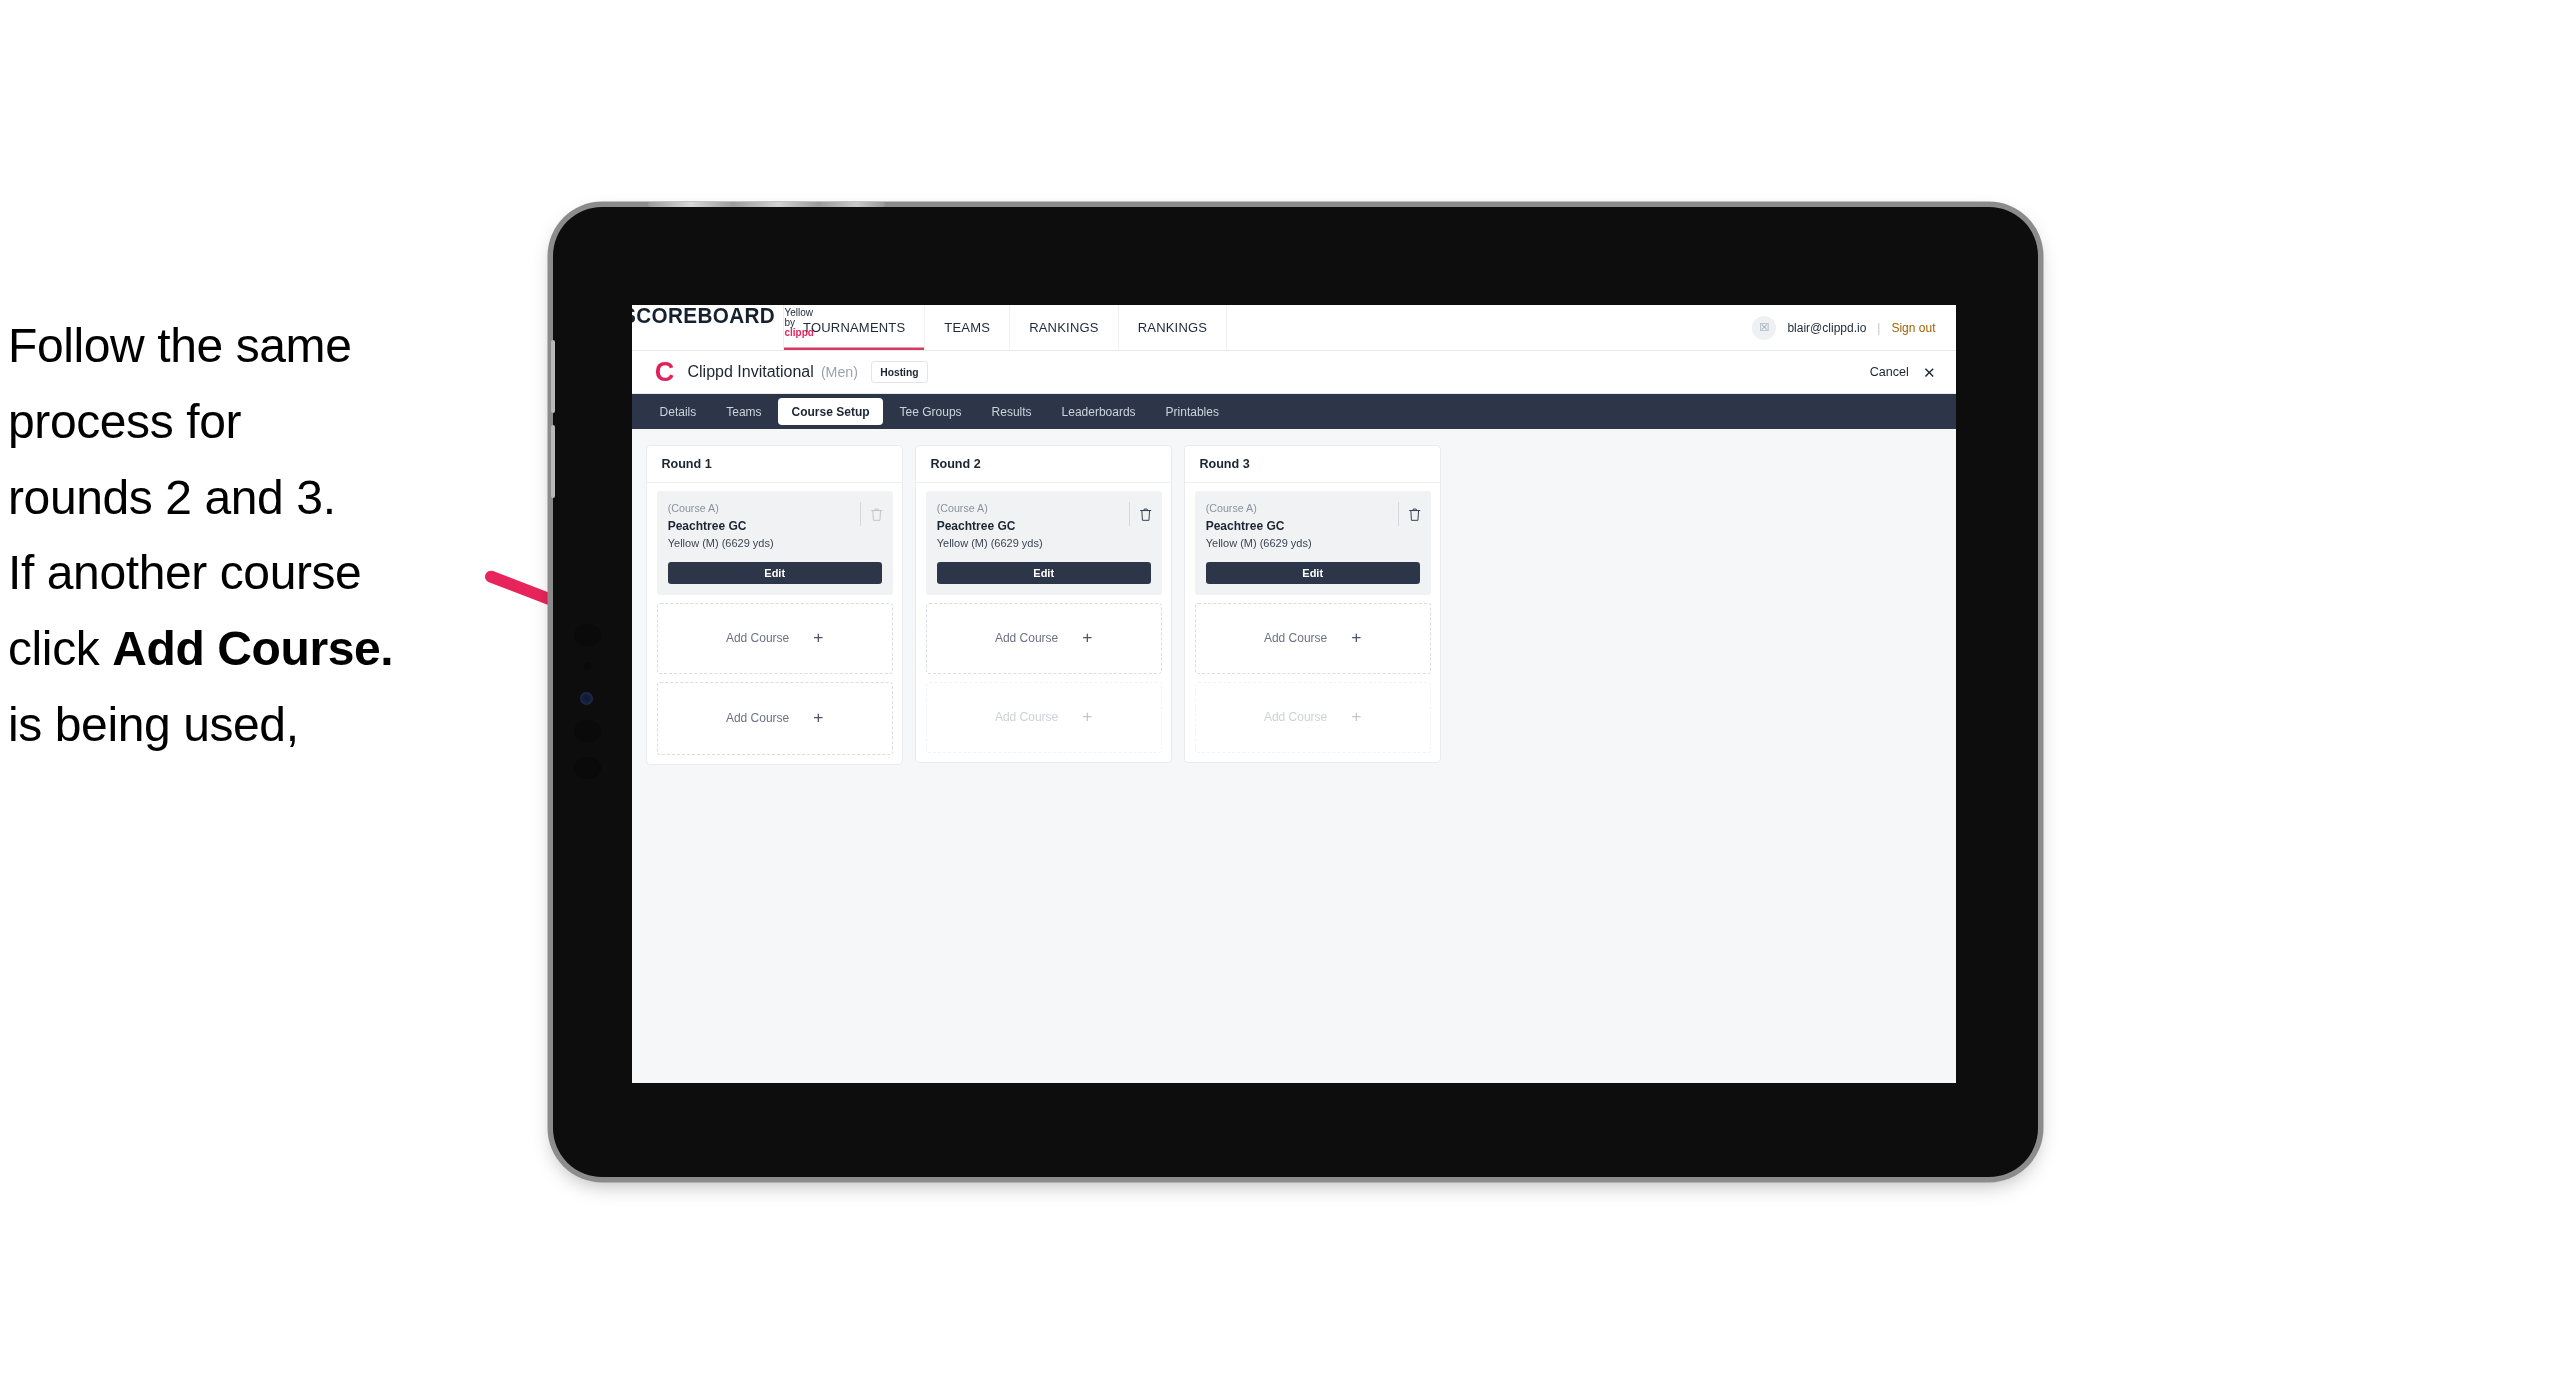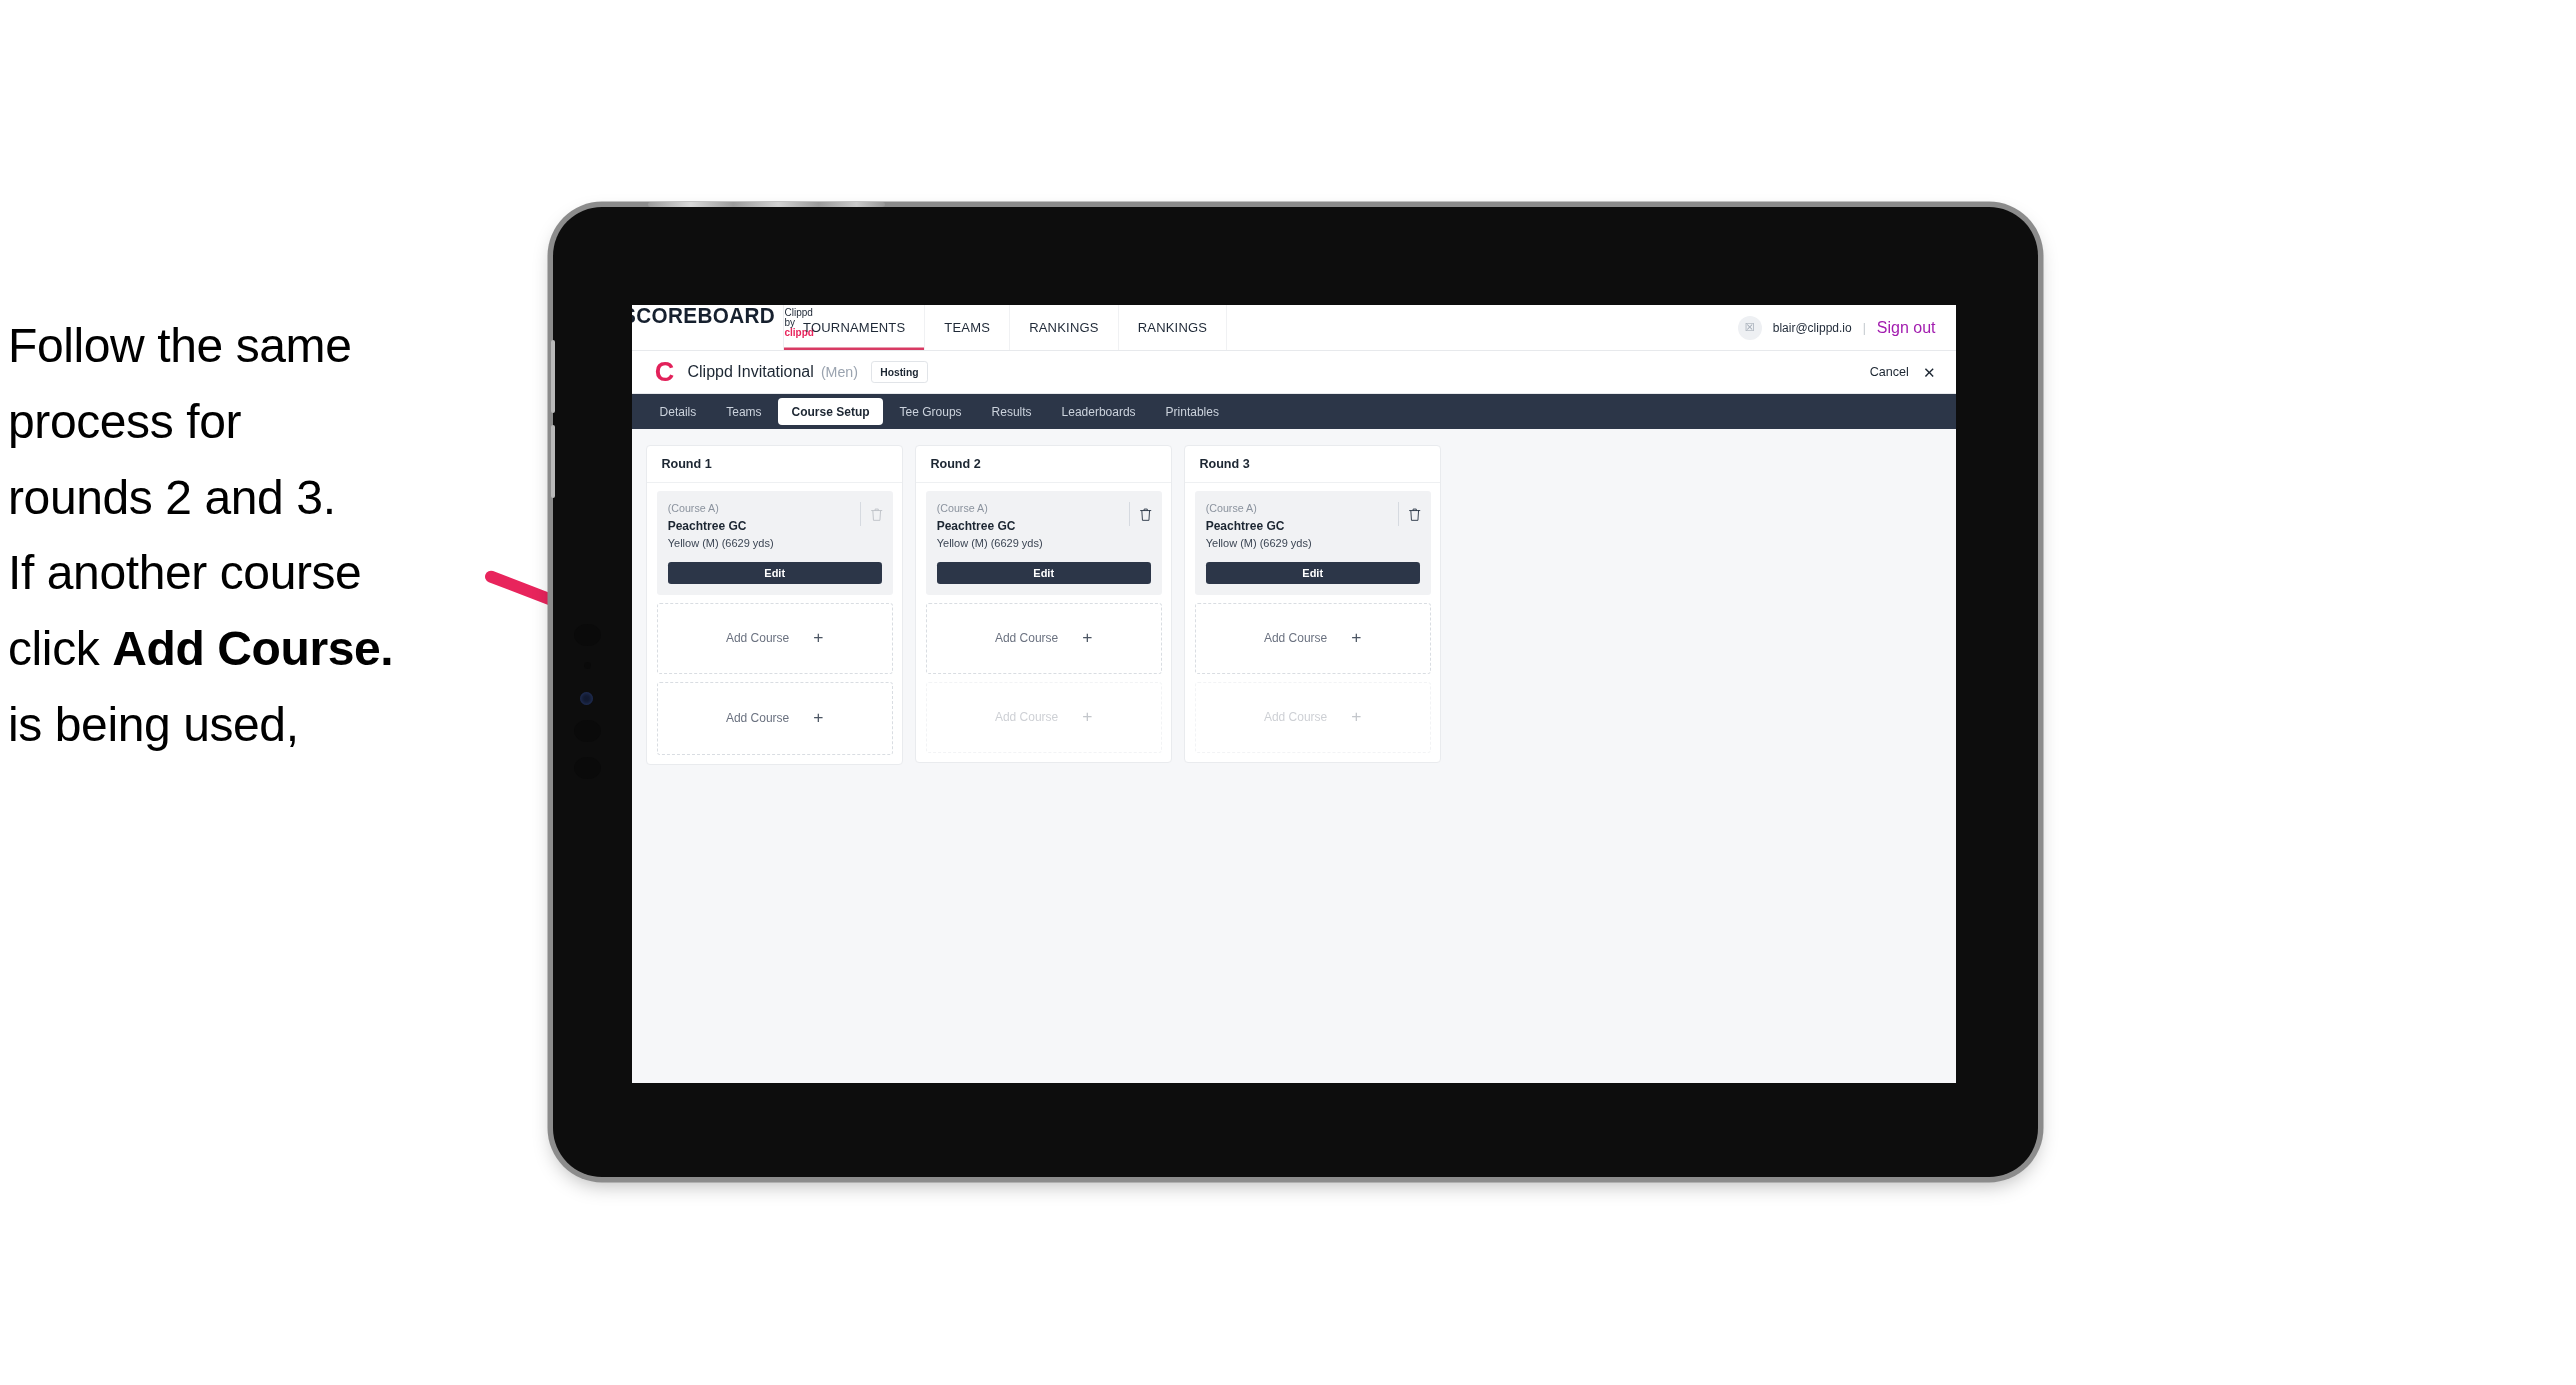--- a/index.html
+++ b/index.html
@@ -80,21 +80,21 @@
   }
   .mainmenu .mitem.active { box-shadow: inset 0 -2.4px 0 #d83a63; }
 
   .topright { margin-left:auto; display:flex; align-items:center; padding-right:20.5px; gap:11px; }
   .avatar {
     width:24px; height:24px; border-radius:50%; background:#eef0f3;
     display:flex; align-items:center; justify-content:center; color:#9aa3af; font-size:11px;
   }
   .topright .acct { font-size:12px; color:#1f2937; }
   .topright .sep { color:#c3c8ce; font-size:12px; }
-  .topright .signout { font-size:16px; color:#a21caf; cursor:pointer;text-align:right; }
+  .topright .signout { font-size:12px; color:#a16207; cursor:pointer;text-align:right; }
 
   
   .subhead {
     height:43px; background:#ffffff; display:flex; align-items:center;
     padding: 0 20.5px; border-bottom:0.8px solid #e7e9ec;
   }
   .c-logo {
     width:24px; height:24px; margin-right:11px; flex:0 0 auto;
     display:flex; align-items:center; justify-content:center;
     color:#e2215a; font-size:27px; font-weight:700; line-height:1;
@@ -187,21 +187,21 @@
     <div class="cam-dot" style="left:31px; top:455px; width:7.1px; height:7.1px;"></div>
     <div class="cam-dot lens" style="left:27px; top:485px; width:13.4px; height:13.4px;"></div>
     <div class="cam-dot" style="left:20.5px; top:513px; width:27px; height:22px;"></div>
     <div class="cam-dot" style="left:20.5px; top:550px; width:27px; height:22px;"></div>
 
     <div class="viewport">
 
       <div class="topnav">
         <div class="brand">
           <div class="brand-title">SCOREBOARD</div>
-          <div class="brand-sub"><span>Clippd by </span><span class="clippd">clippd</span></div>
+          <div class="brand-sub"><span>Yellow by </span><span class="clippd">clippd</span></div>
         </div>
 
         <div class="mainmenu">
           <div class="mitem active">TOURNAMENTS</div>
           <div class="mitem">TEAMS</div>
           <div class="mitem">RANKINGS</div>
           <div class="mitem">RANKINGS</div>
         </div>
 
         <div class="topright">

